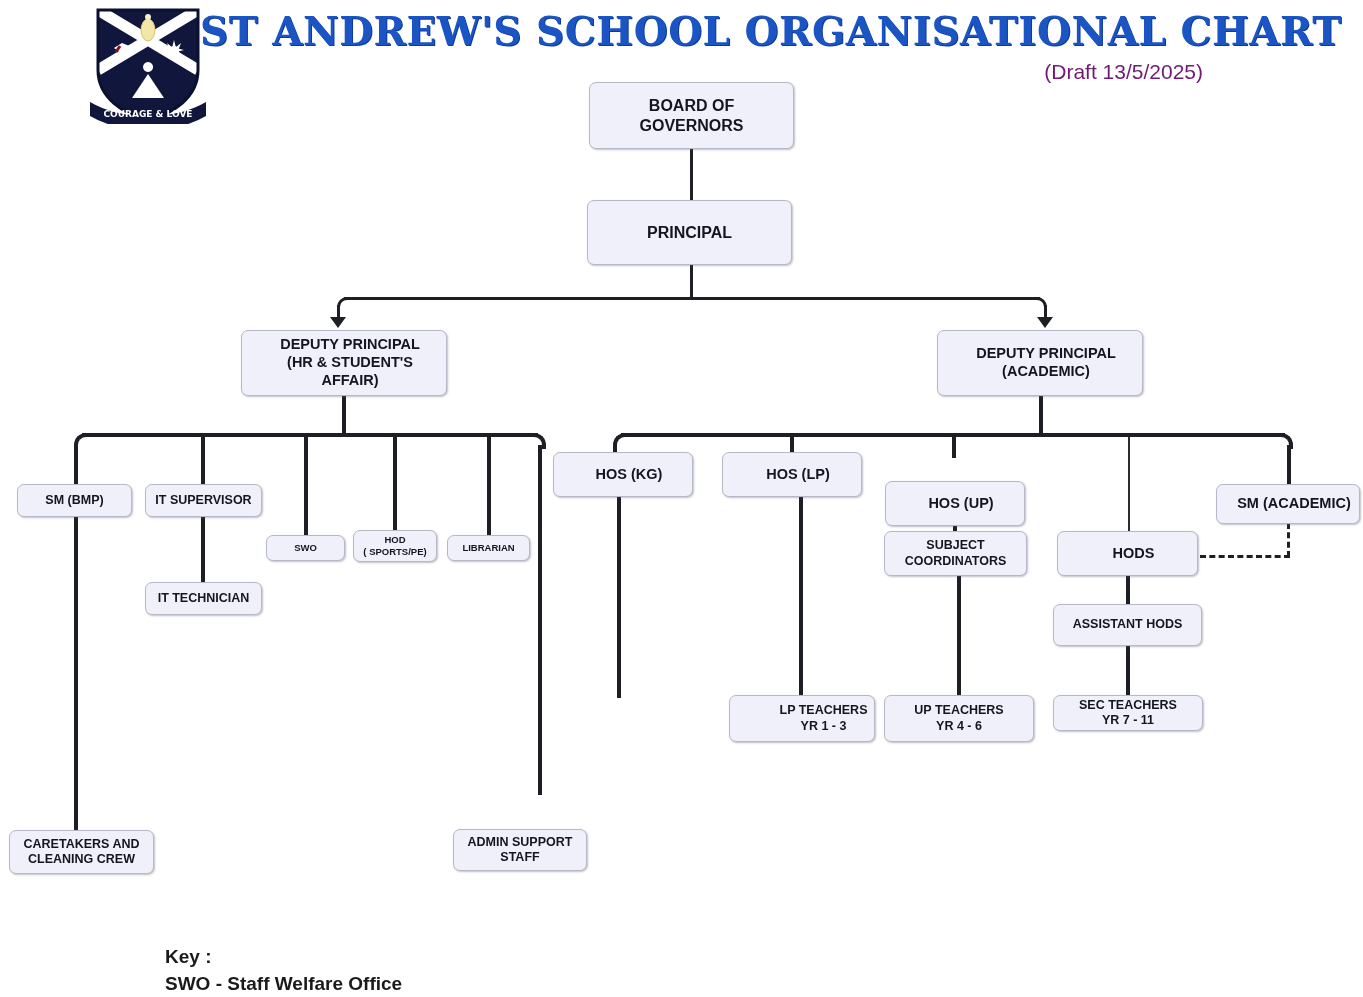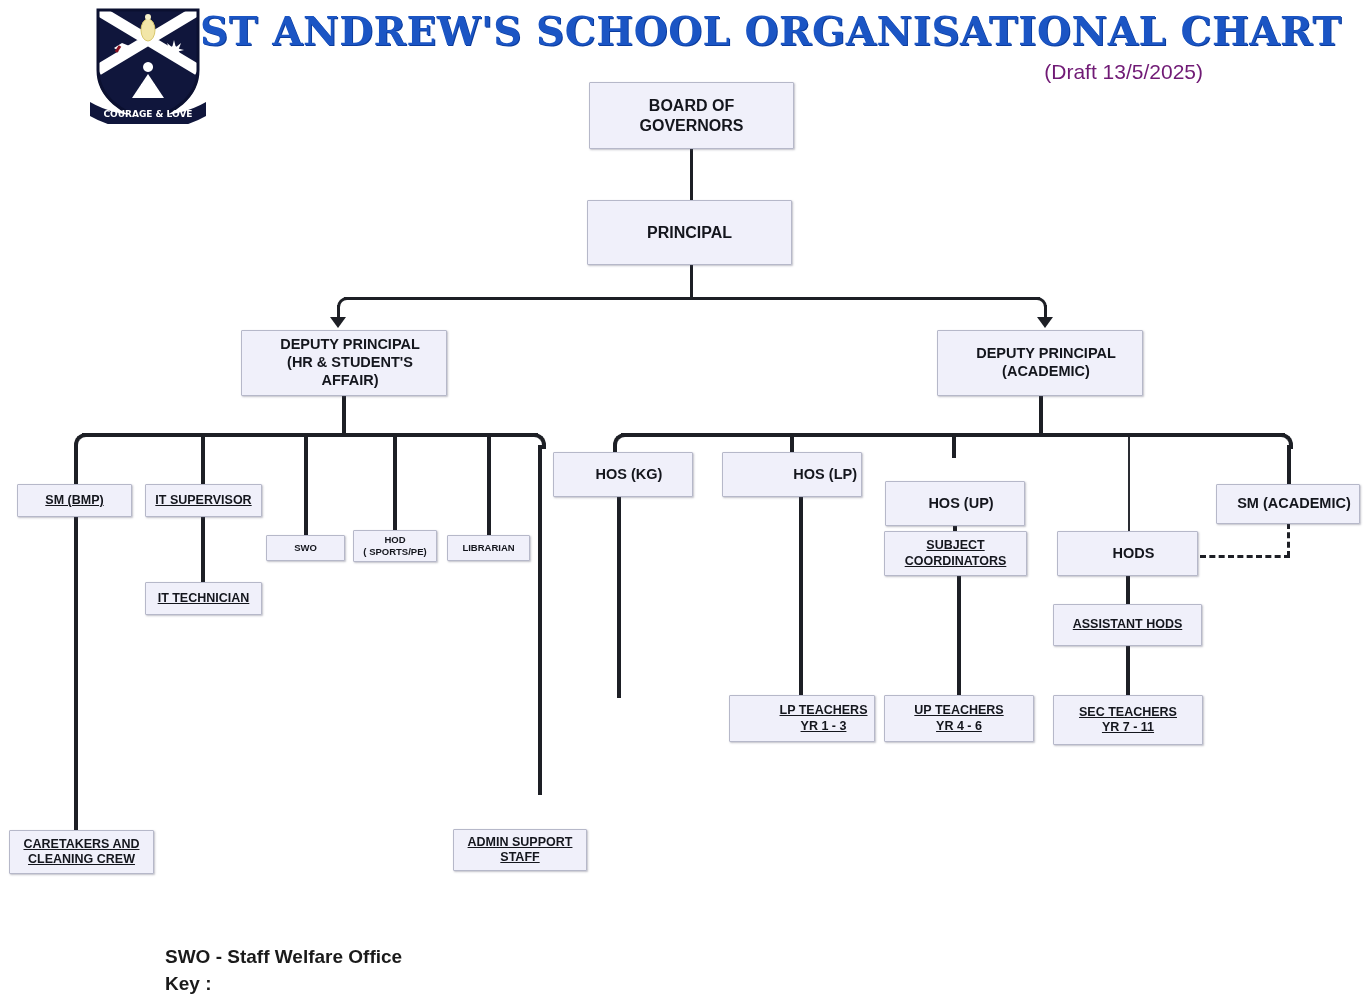--- a/index.html
+++ b/index.html
@@ -41,35 +41,35 @@
     font-size: 21px;
     color: #701a75;
     white-space: nowrap;
   }
 
   
   .node {
     position: absolute;
     background: #f0f0fa;
     border: 1px solid #b6b8c9;
-    border-radius: 1px;
+    border-radius: 7px;
     box-shadow: 1px 1px 2px rgba(90,90,110,0.38);
     display: flex;
     align-items: center;
     justify-content: center;
     text-align: center;
     font-weight: bold;
     color: #14161d;
     line-height: 1.22;
     padding: 2px 4px;
     z-index: 5;
   }
   .node.norm   { font-size: 14.5px; padding-left: 16px; }
   .node.big    { font-size: 16px; }
-  .node.small  { font-size: 12.5px; text-decoration: underline; }
+  .node.small  { font-size: 12.5px; }
   .node.tiny   { font-size: 9.5px; }
   .node .ln { display: block; }
 
   
   .ln-v, .ln-h {
     position: absolute;
     background: #1d1f25;
     z-index: 2;
   }
   .ln-v.thin, .ln-h.thin { background: #2a2c33; }
@@ -249,21 +249,21 @@
     <div>
       <span class="ln">ADMIN SUPPORT</span>
       <span class="ln">STAFF</span>
     </div>
   </div>
 
   <div class="node norm" style="left:553px; top:452px; width:140px; height:45px;">
     <span class="ln">HOS (KG)</span>
   </div>
 
-  <div class="node norm" style="left:722px; top:452px; width:140px; height:45px;justify-content:flex-end;">
+  <div class="node norm" style="left:722px; top:452px; width:140px; height:45px;">
     <span class="ln">HOS (LP)</span>
   </div>
 
   <div class="node norm" style="left:885px; top:452px; width:140px; height:45px;margin-top:29px;">
     <span class="ln">HOS (UP)</span>
   </div>
 
   <div class="node small" style="left:884px; top:531px; width:143px; height:45px;">
     <div>
       <span class="ln">SUBJECT</span>
@@ -291,25 +291,25 @@
     </div>
   </div>
 
   <div class="node small" style="left:884px; top:695px; width:150px; height:47px;">
     <div>
       <span class="ln">UP TEACHERS</span>
       <span class="ln">YR 4 - 6</span>
     </div>
   </div>
 
-  <div class="node small" style="left:1053px; top:695px; width:150px; height:50px;">
+  <div class="node small" style="left:1053px; top:695px; width:150px; height:36px;">
     <div>
       <span class="ln">SEC TEACHERS</span>
       <span class="ln">YR 7 - 11</span>
     </div>
   </div>
 
   <div id="key">
+    <div>Key :</div>
     <div>SWO - Staff Welfare Office</div>
-    <div>Key :</div>
   </div>
 
 </div>
 
 </body></html>

